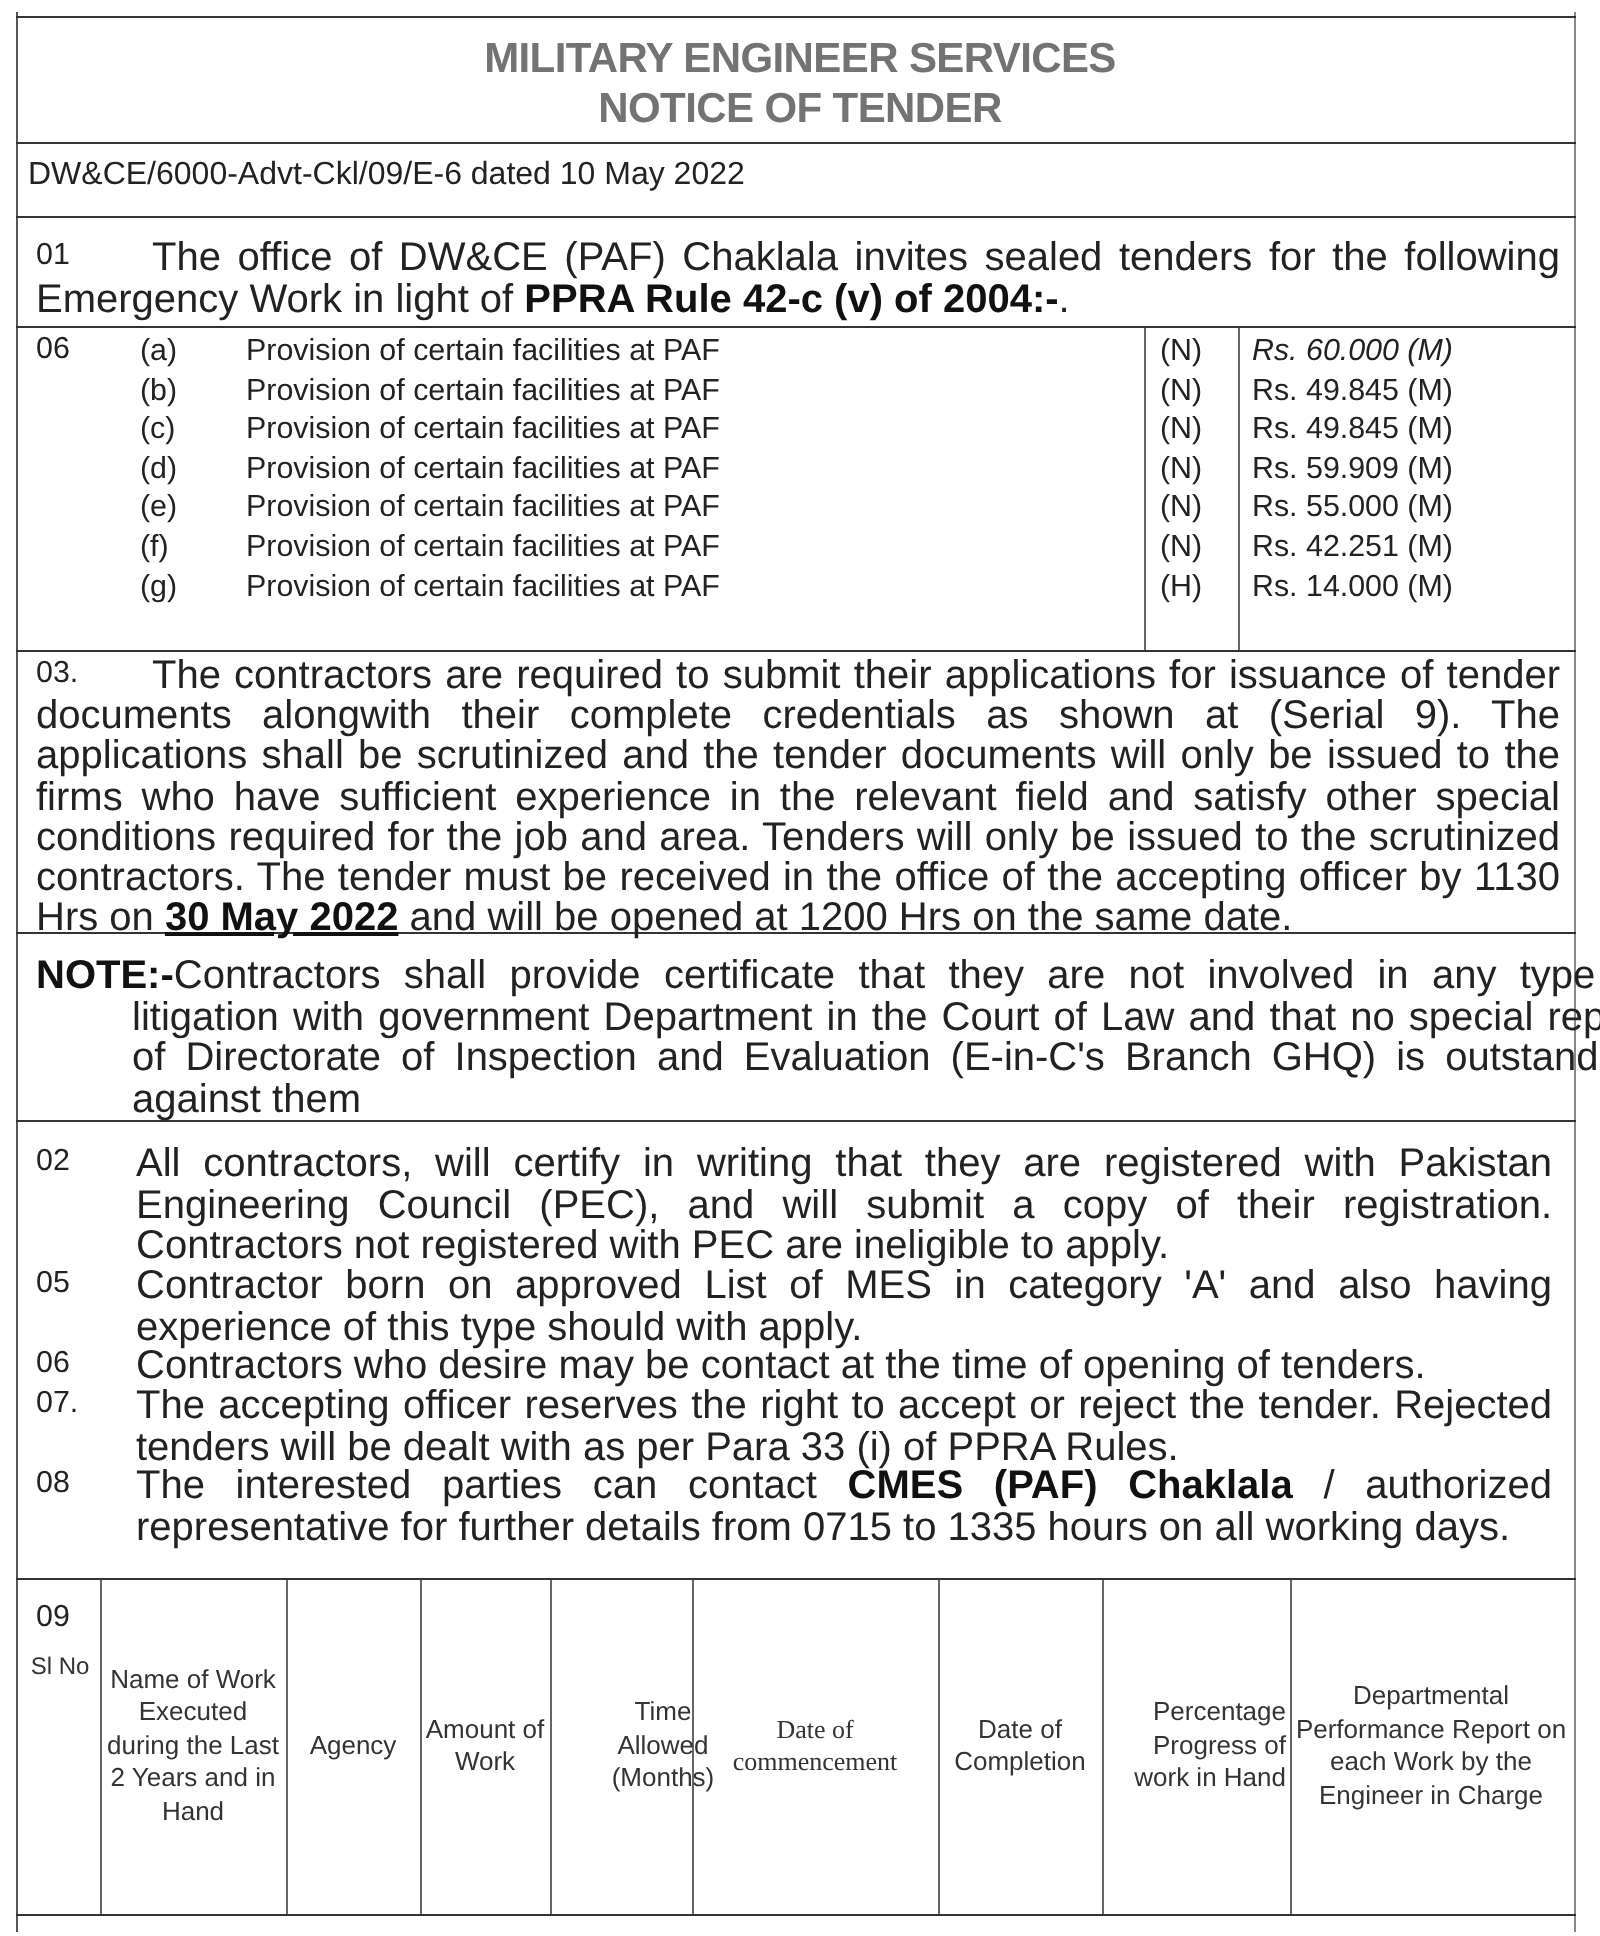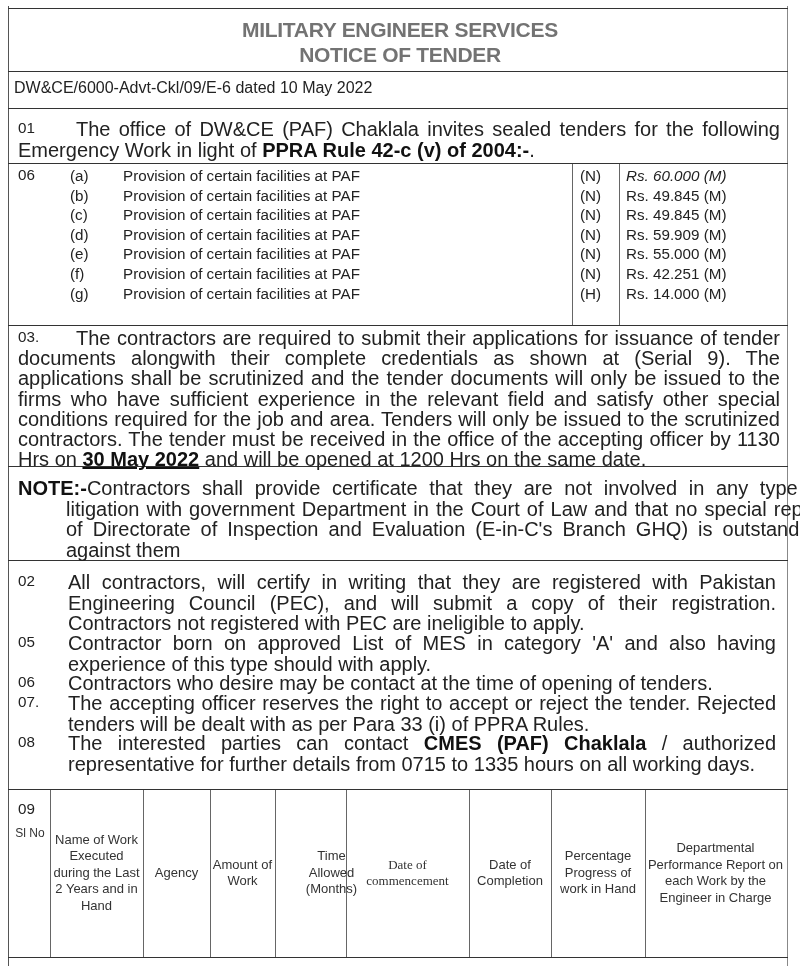--- a/index.html
+++ b/index.html
@@ -121,15 +121,15 @@
     <div class="vline" style="left: 469px; top: 790px; height: 167px;"></div>
     <div class="vline" style="left: 551px; top: 790px; height: 167px;"></div>
     <div class="vline" style="left: 645px; top: 790px; height: 167px;"></div>
     <div class="th" style="left: 14px; width: 32px; align-items: flex-start; padding-top: 30px; height: 126px; font-size: 12px;">Sl No</div>
     <div class="th" style="left: 52px; width: 89px;">Name of Work Executed during the Last 2 Years and in Hand</div>
     <div class="th" style="left: 145px; width: 63px;">Agency</div>
     <div class="th" style="left: 212px; width: 61px;">Amount of Work</div>
     <div class="th" style="left: 277px; width: 67px; margin-left: 21px;">Time Allowed (Months)</div>
     <div class="th" style="left: 348px; width: 119px; font-family: Liberation Serif, serif;">Date of commencement</div>
     <div class="th" style="left: 471px; width: 78px;">Date of Completion</div>
-    <div class="th" style="left: 553px; width: 90px;">Percentage Progress of work in Hand</div>
+    <div class="th" style="left: 553px; width: 90px; text-align: right;">Percentage Progress of work in Hand</div>
     <div class="th" style="left: 647px; width: 137px;">Departmental Performance Report on each Work by the Engineer in Charge</div>
   </div>
 
 </body></html>

